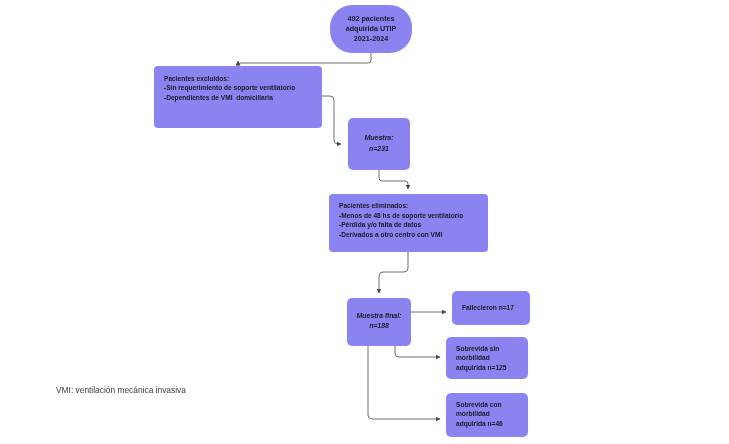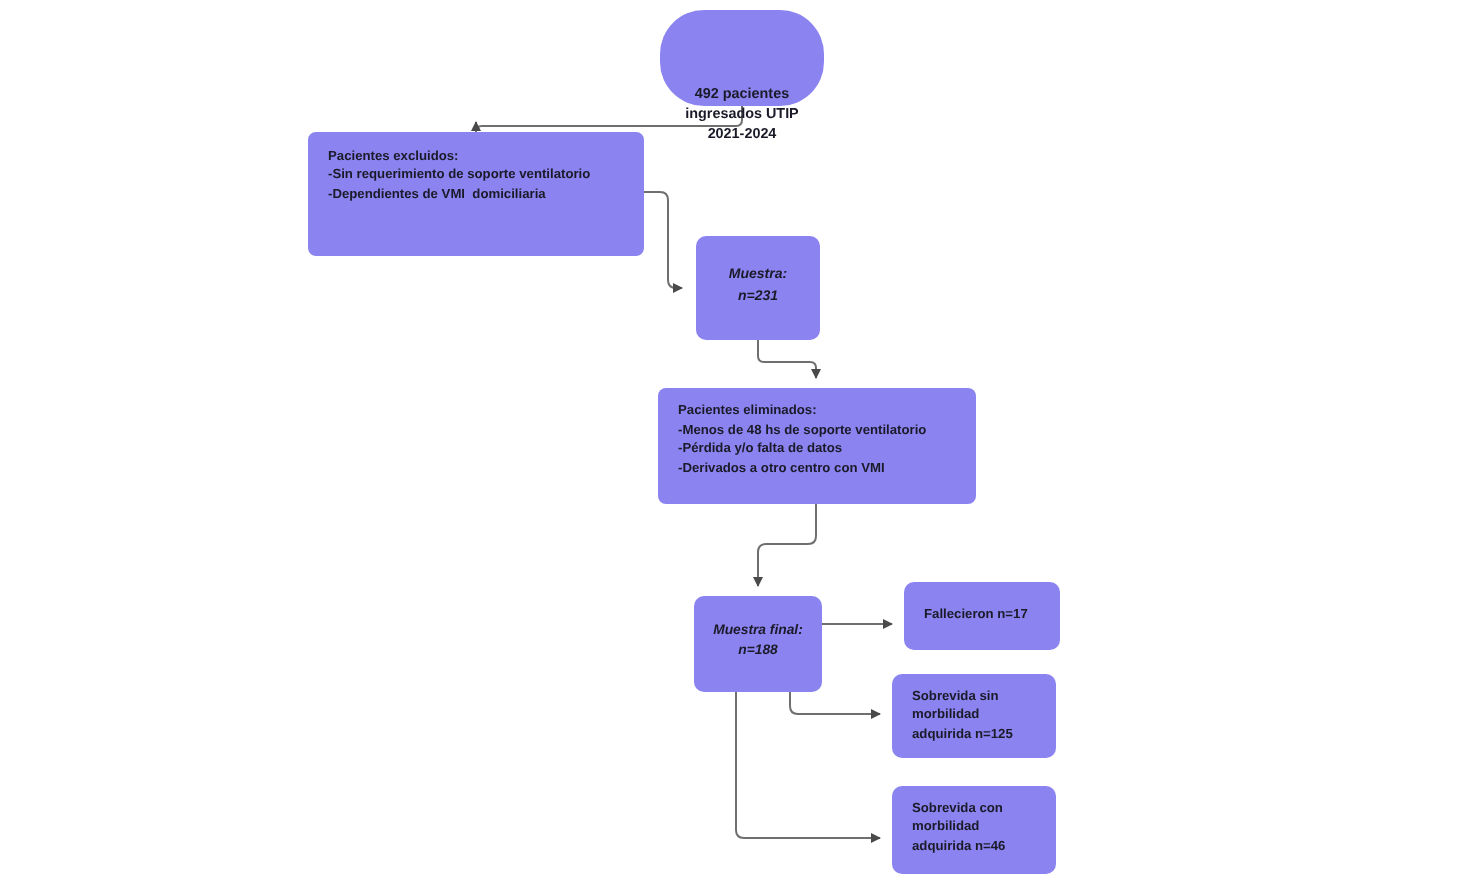--- a/index.html
+++ b/index.html
@@ -42,21 +42,20 @@
   #n-ingresados {
     left: 330px; top: 5px; width: 82px; height: 48px;
     border-radius: 22px;
     text-align: center;
   }
   #n-ingresados .node-inner {
     top: 9px;
     font-size: 7.2px;
     font-weight: bold;
     line-height: 10.2px;
-    margin-top: 28px;
   }
 
   #n-excluidos {
     left: 154px; top: 66px; width: 168px; height: 62px;
     border-radius: 4px;
   }
   #n-excluidos .node-inner {
     top: 8px;
     left: 4px;
     font-size: 6.6px;
@@ -186,21 +185,21 @@
 
       <path d="M 395 346 L 395 353 Q 395 357 399 357 L 440 357" marker-end="url(#arrow)"></path>
 
       <path d="M 368 346 L 368 415 Q 368 419 372 419 L 440 419" marker-end="url(#arrow)"></path>
     </g>
   </svg>
 
   <div class="node" id="n-ingresados">
     <div class="node-inner">
       <span class="line-txt">492 pacientes</span>
-      <span class="line-txt">ingresados UTIP</span>
+      <span class="line-txt">adquirida UTIP</span>
       <span class="line-txt">2021-2024</span>
     </div>
   </div>
 
   <div class="node" id="n-excluidos">
     <div class="node-inner">
       <span class="line-txt">Pacientes excluidos:</span>
       <span class="line-txt">-Sin requerimiento de soporte ventilatorio</span>
       <span class="line-txt">-Dependientes de VMI  domiciliaria</span>
     </div>
@@ -244,14 +243,15 @@
   </div>
 
   <div class="node" id="n-sobrevida-con">
     <div class="node-inner">
       <span class="line-txt">Sobrevida con</span>
       <span class="line-txt">morbilidad</span>
       <span class="line-txt">adquirida n=46</span>
     </div>
   </div>
 
+  <div id="footnote">VMI: ventilación mecánica invasiva</div>
 
 </div>
 
 </body></html>

